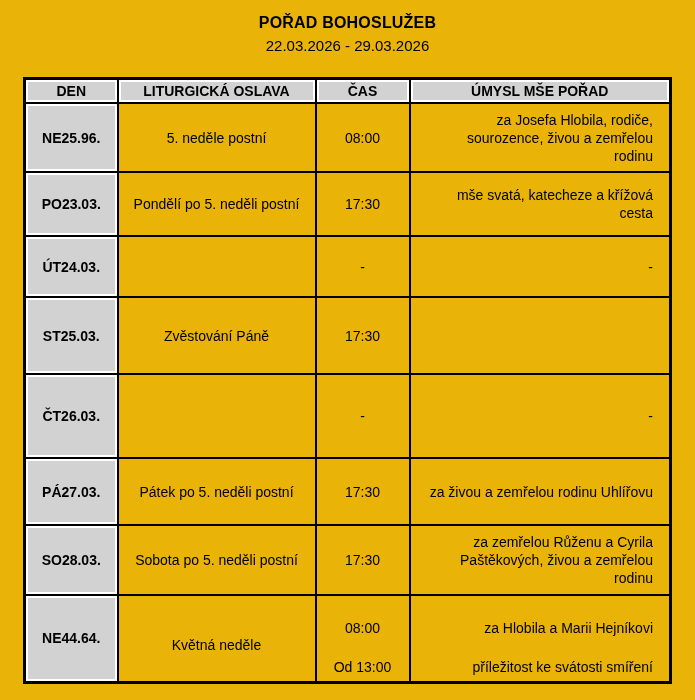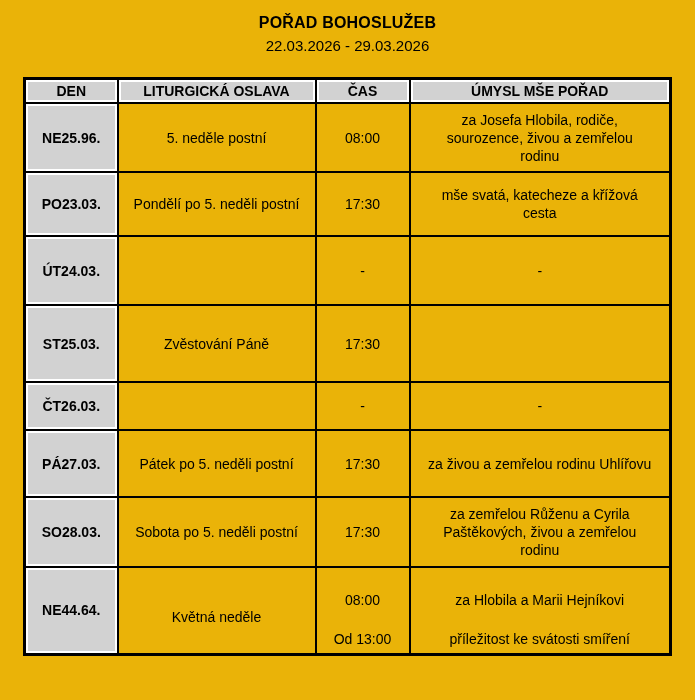--- a/index.html
+++ b/index.html
@@ -61,21 +61,21 @@
     background: #d2d2d2;
     box-shadow: inset 0 0 0 2px #ffffff;
   }
   td.day { font-weight: bold; }
   td.day .day-inner {
     display: flex;
     justify-content: center;
     align-items: flex-start;
     gap: 0;
   }
-  td.int { padding: 0 16px; }
+  td.int { padding: 0 16px; text-align: right; }
   td.top { vertical-align: top; }
   td.top .pad-top { padding-top: 40px; }
   .stack {
     box-sizing: border-box;
     height: 83px;
     display: flex;
     flex-direction: column;
     justify-content: space-between;
     padding: 23px 0 3px 0;
   }
@@ -124,21 +124,21 @@
           <div class="day-inner">
             <span>PO</span>
             <span>23.03.</span>
           </div>
         </td>
         <td class="cel">Pondělí po 5. neděli postní</td>
         <td class="time">17:30</td>
         <td class="int">mše svatá, katecheze a křížová cesta</td>
       </tr>
 
-      <tr style="height:69px">
+      <tr style="height:61px">
         <td class="day shade">
           <div class="day-inner">
             <span>ÚT</span>
             <span>24.03.</span>
           </div>
         </td>
         <td class="cel"></td>
         <td class="time">-</td>
         <td class="int">-</td>
       </tr>
@@ -148,21 +148,21 @@
           <div class="day-inner">
             <span>ST</span>
             <span>25.03.</span>
           </div>
         </td>
         <td class="cel">Zvěstování Páně</td>
         <td class="time">17:30</td>
         <td class="int"></td>
       </tr>
 
-      <tr style="height:48px">
+      <tr style="height:84px">
         <td class="day shade">
           <div class="day-inner">
             <span>ČT</span>
             <span>26.03.</span>
           </div>
         </td>
         <td class="cel"></td>
         <td class="time">-</td>
         <td class="int">-</td>
       </tr>

